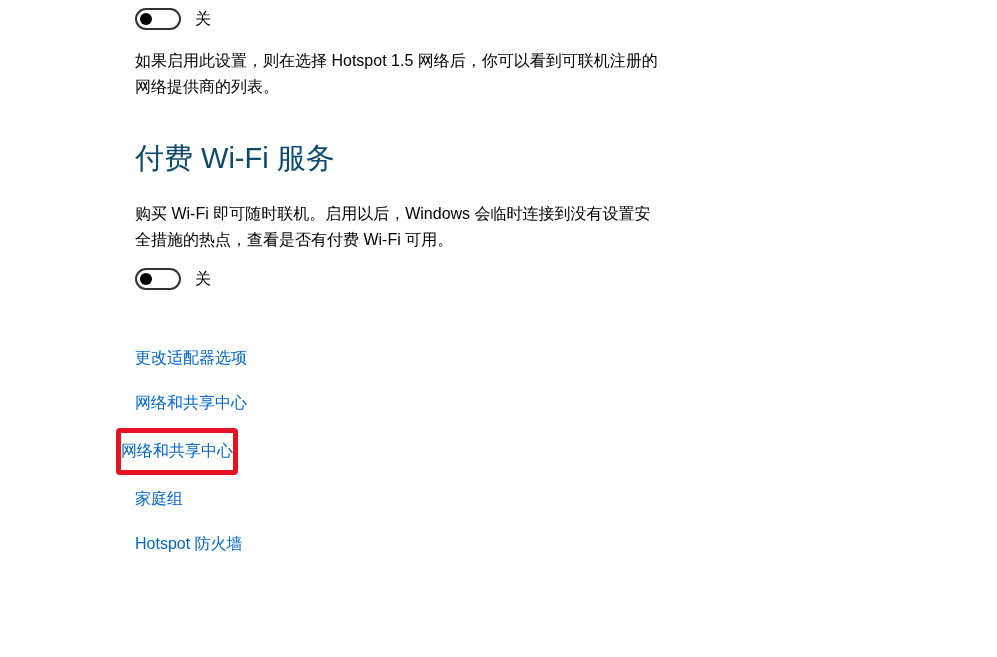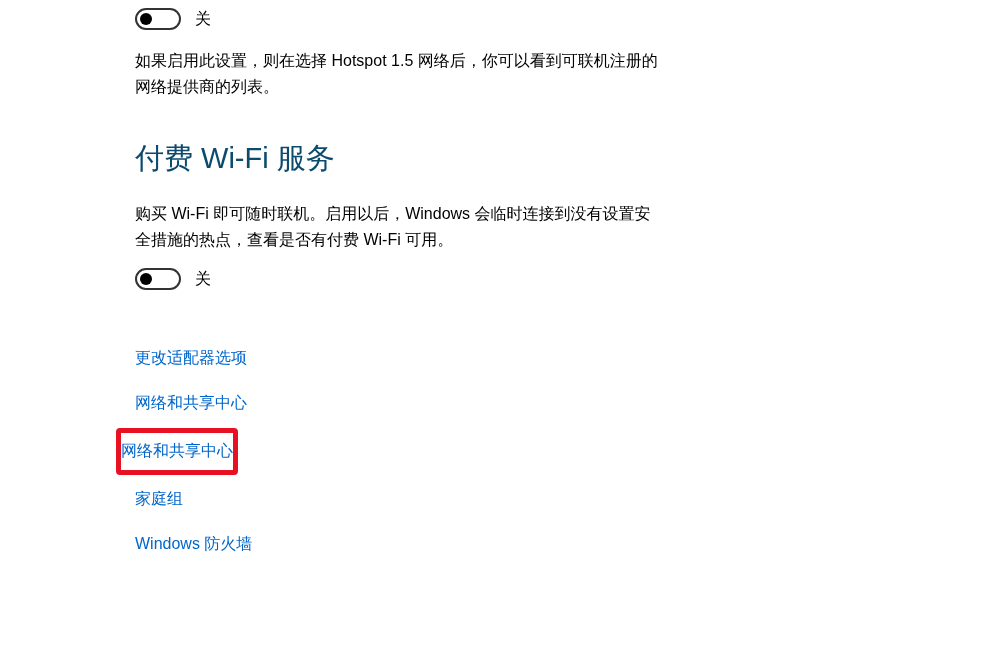--- a/index.html
+++ b/index.html
@@ -121,16 +121,16 @@
   </div>
 
 
   <div class="link-list">
     <a class="link">更改适配器选项</a>
     <a class="link">网络和共享中心</a>
     <div class="highlight-box">
       <a class="link">网络和共享中心</a>
     </div>
     <a class="link">家庭组</a>
-    <a class="link">Windows 防火墙</a>
+    <a class="link">Hotspot 防火墙</a>
   </div>
 
 </div>
 
 </body></html>

